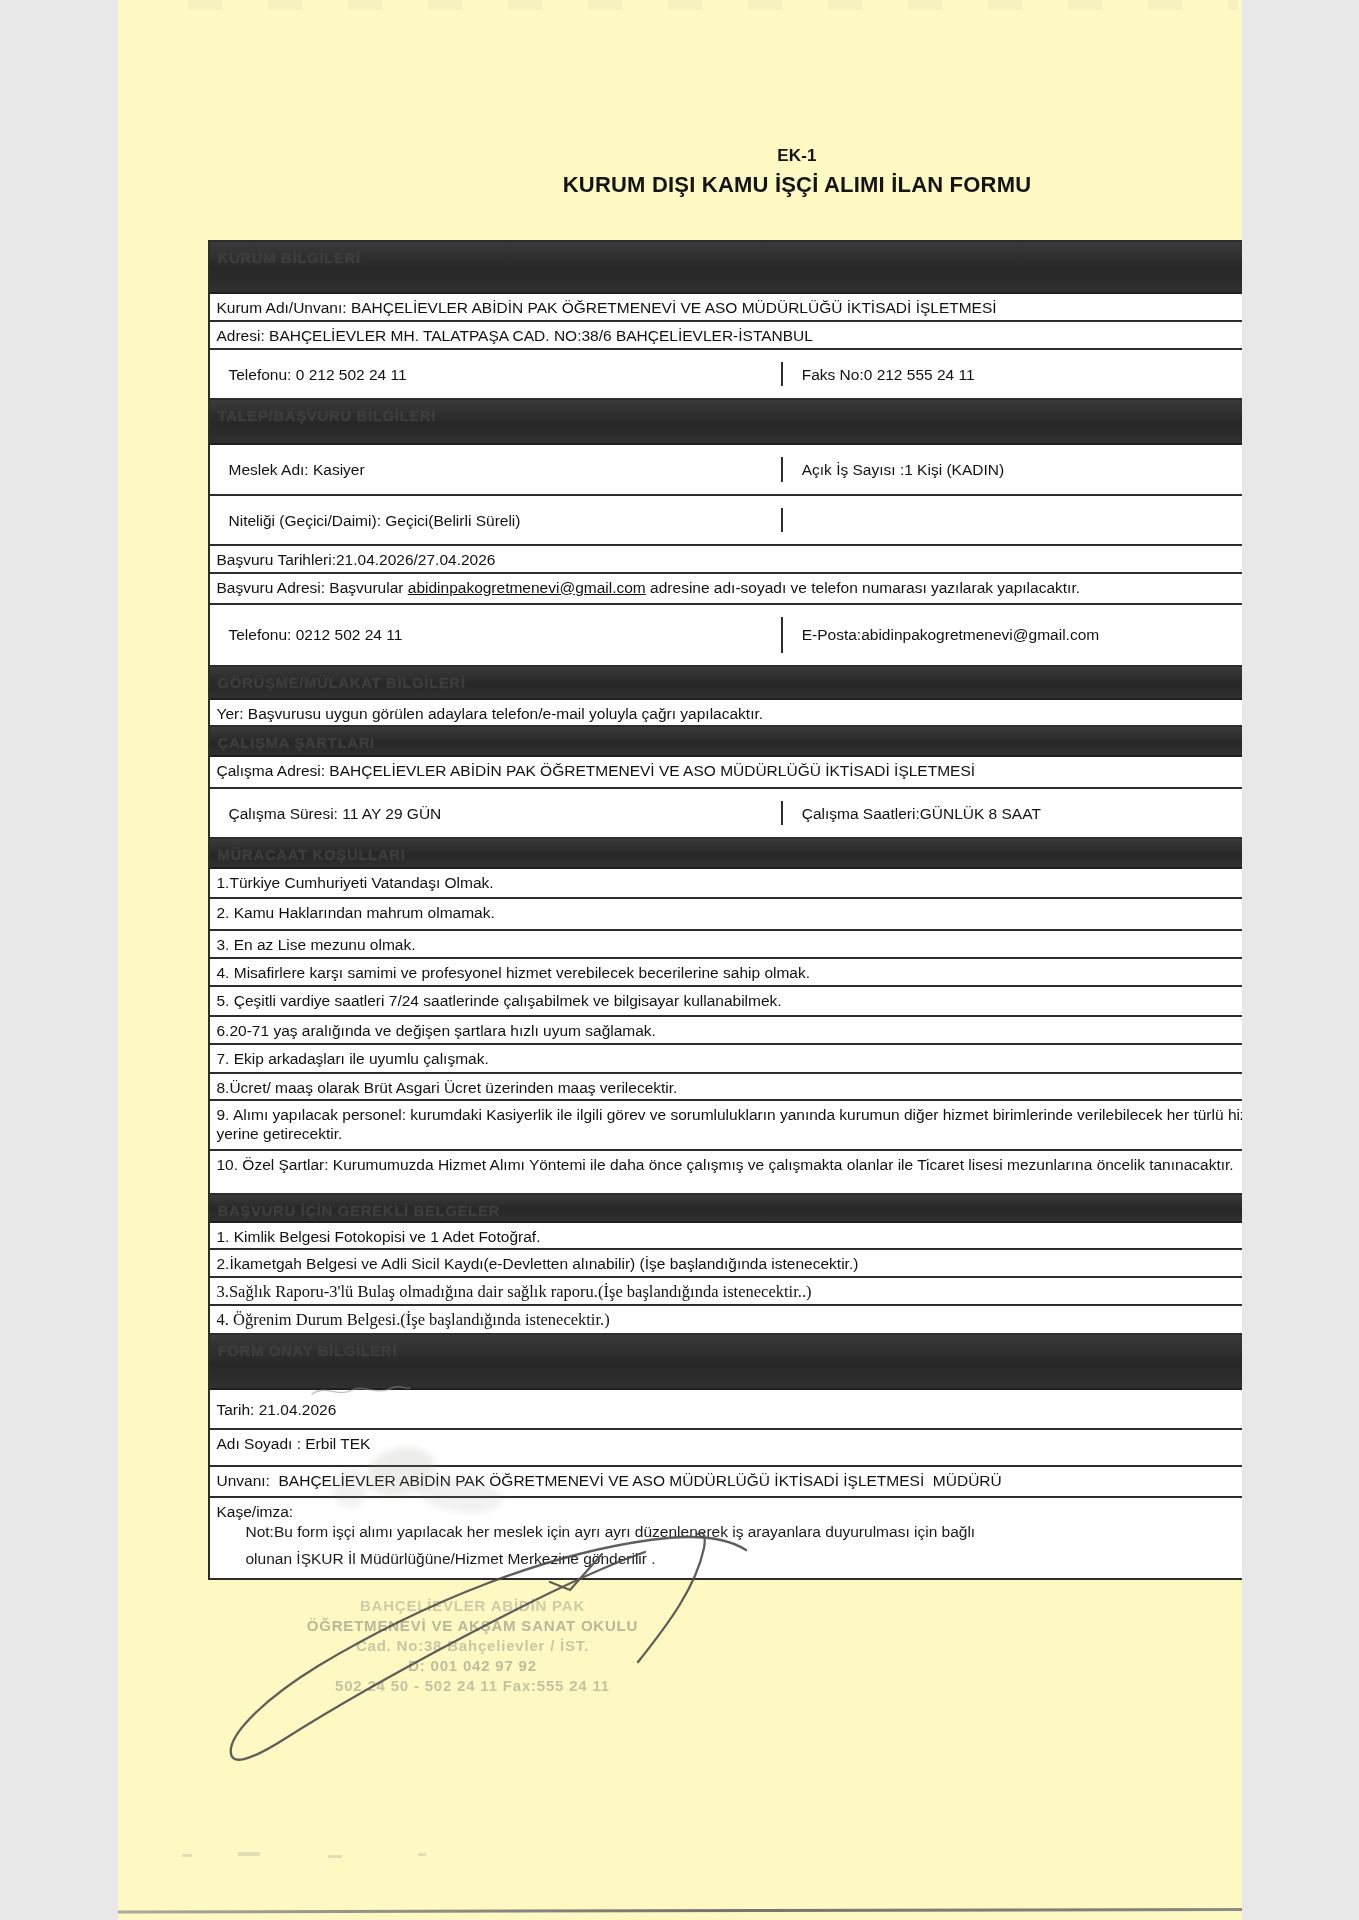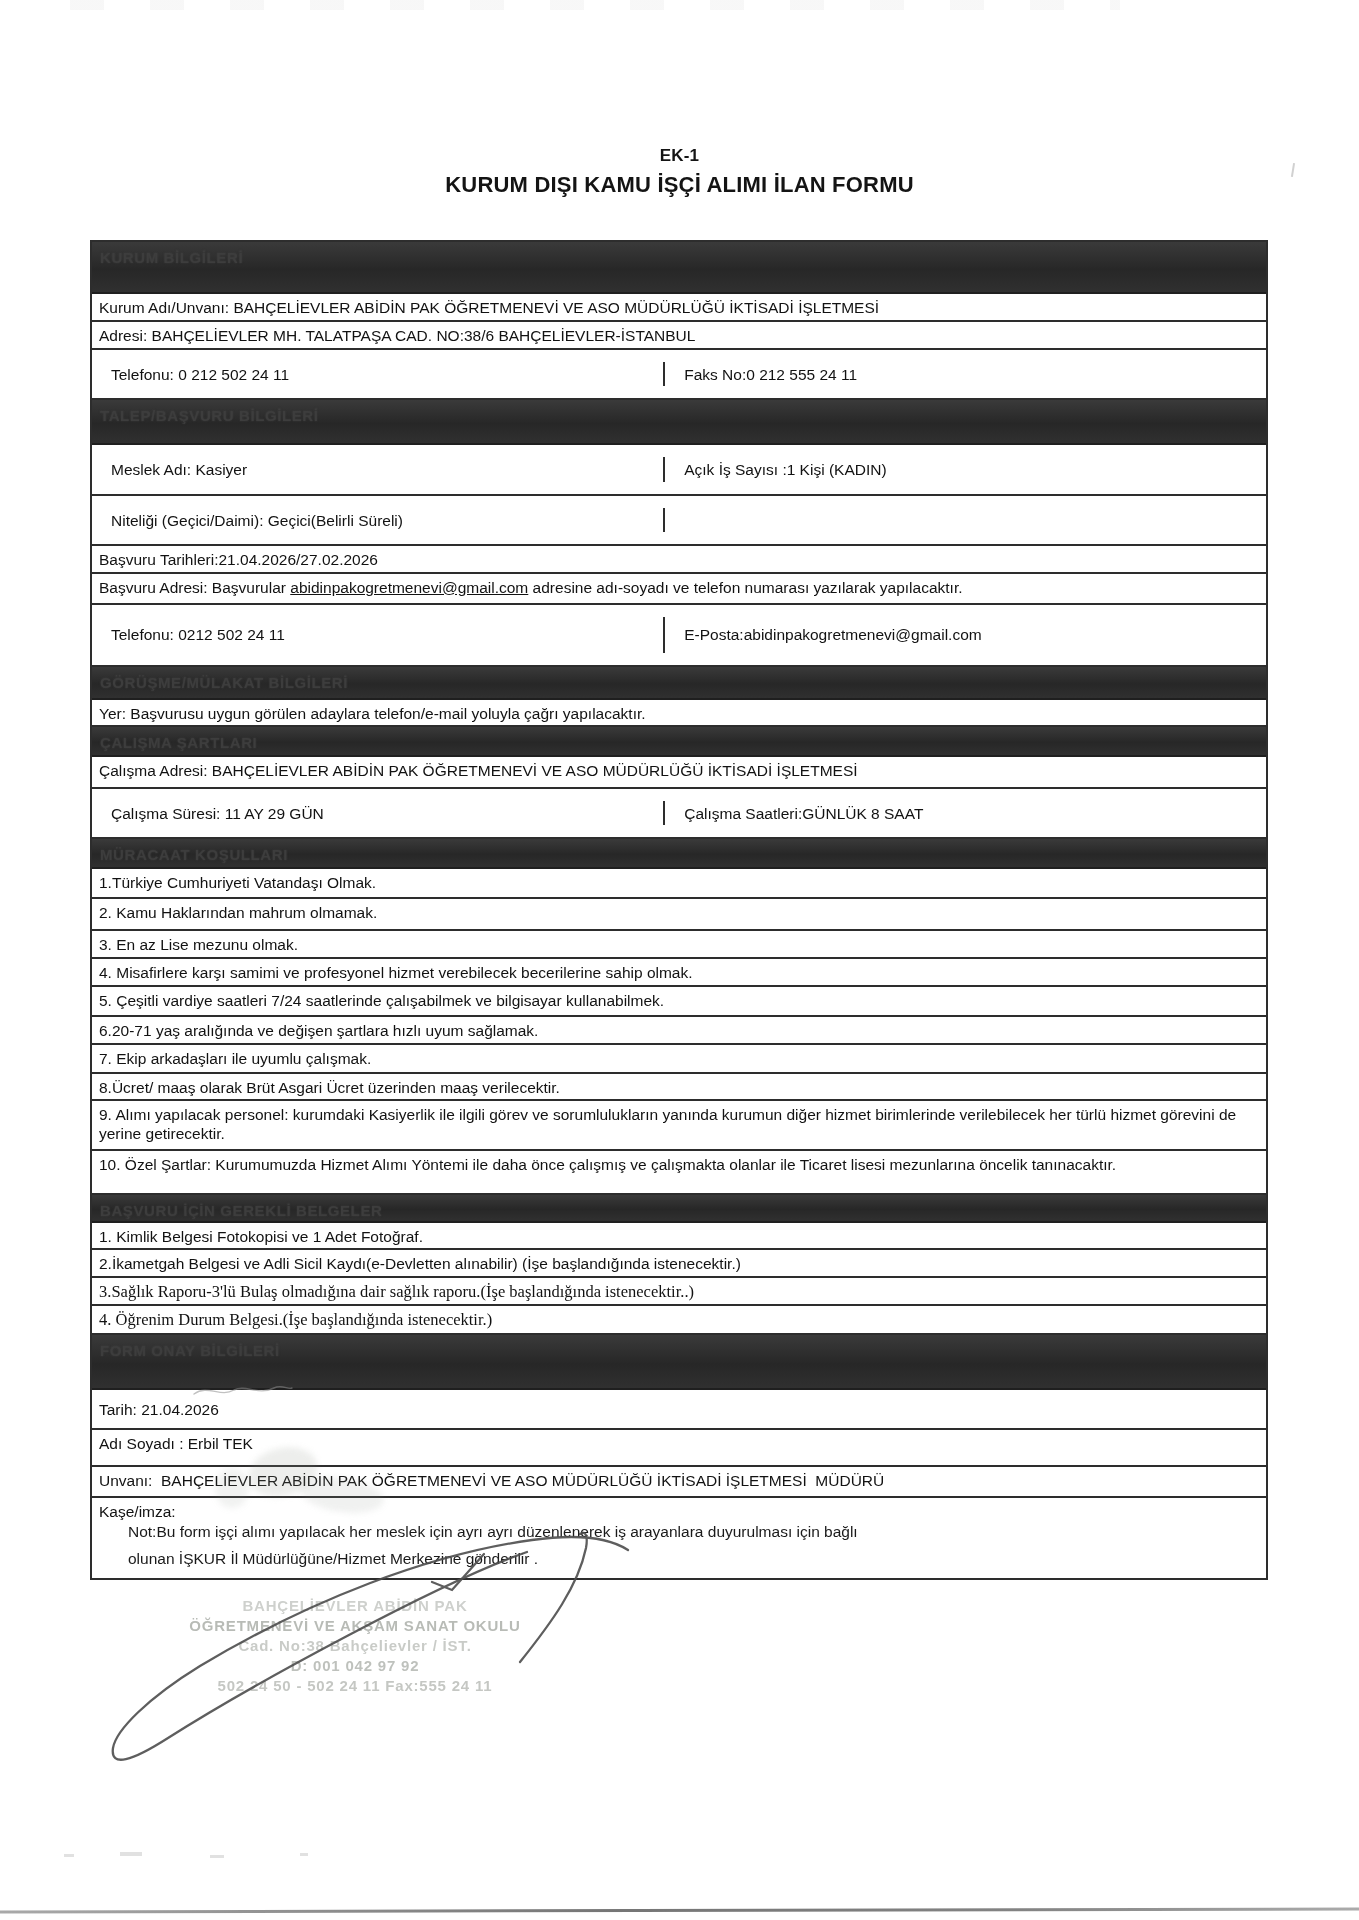--- a/index.html
+++ b/index.html
@@ -1,17 +1,17 @@
 <!DOCTYPE html>
 <html lang="tr"><head>
 <meta charset="utf-8">
 <style>
   html,body{margin:0;padding:0;background:#e8e8e8;}
   .page{
-    position:relative;width:1359px;height:1920px;background:#ffffff;
+    position:relative;width:1124px;height:1920px;background:#fef9c3;
     font-family:"Liberation Sans",sans-serif;color:#141414;overflow:hidden;
     margin:0 auto;
   }
   
   .scan-top{position:absolute;left:70px;top:0;width:1050px;height:10px;
     background:repeating-linear-gradient(90deg,rgba(120,120,120,.10) 0 34px,transparent 34px 80px);
     opacity:.55;}
   .scan-bottom-line{position:absolute;left:0;top:1909px;width:1359px;height:3px;
     background:linear-gradient(90deg,#9a9a9a,#5d5d5d 45%,#6d6d6d 75%,#9c9c9c);
     transform:rotate(-0.12deg);opacity:.85;}
@@ -112,21 +112,21 @@
       <div class="cell r">
         <span><span class="lbl">Açık İş Sayısı :</span><span class="val">1 Kişi (KADIN)</span></span>
       </div>
     </div>
     <div class="row split" style="min-height:32px">
       <div class="cell l">
         <span><span class="lbl">Niteliği (Geçici/Daimi):</span><span class="val"> Geçici(Belirli Süreli)</span></span>
       </div>
     </div>
     <div class="row full" style="min-height:25px">
-      <span class="lbl">Başvuru Tarihleri:</span><span class="val">21.04.2026/27.02.2026</span>
+      <span class="lbl">Başvuru Tarihleri:</span><span class="val">21.04.2026/27.04.2026</span>
     </div>
     <div class="row full" style="min-height:31px">
       <span class="lbl">Başvuru Adresi:</span><span class="val"> Başvurular </span><span class="val u">abidinpakogretmenevi@gmail.com</span><span class="val"> adresine adı-soyadı ve telefon numarası yazılarak yapılacaktır.</span>
     </div>
     <div class="row split" style="min-height:62px">
       <div class="cell l">
         <span><span class="lbl">Telefonu:</span><span class="val"> 0212 502 24 11</span></span>
       </div>
       <div class="cell r">
         <span><span class="lbl">E-Posta:</span><span class="val">abidinpakogretmenevi@gmail.com</span></span>

